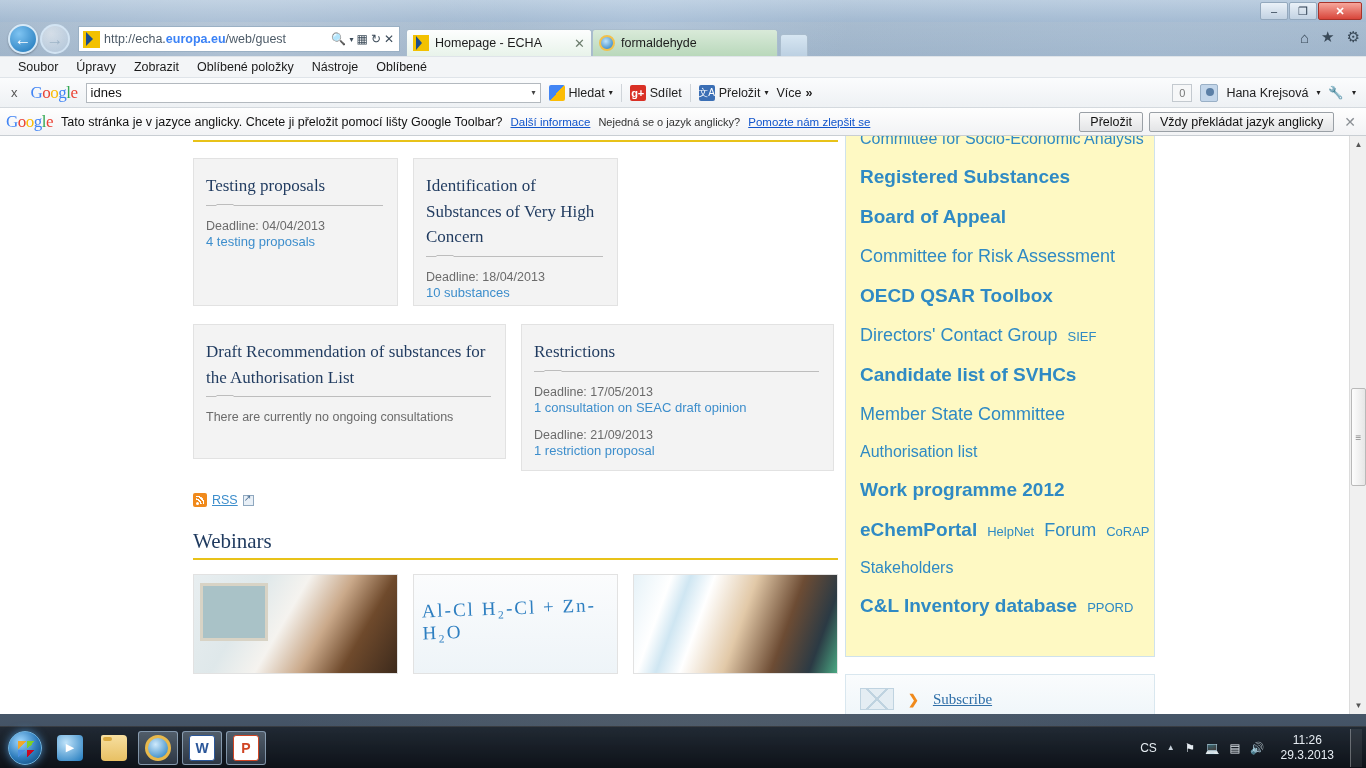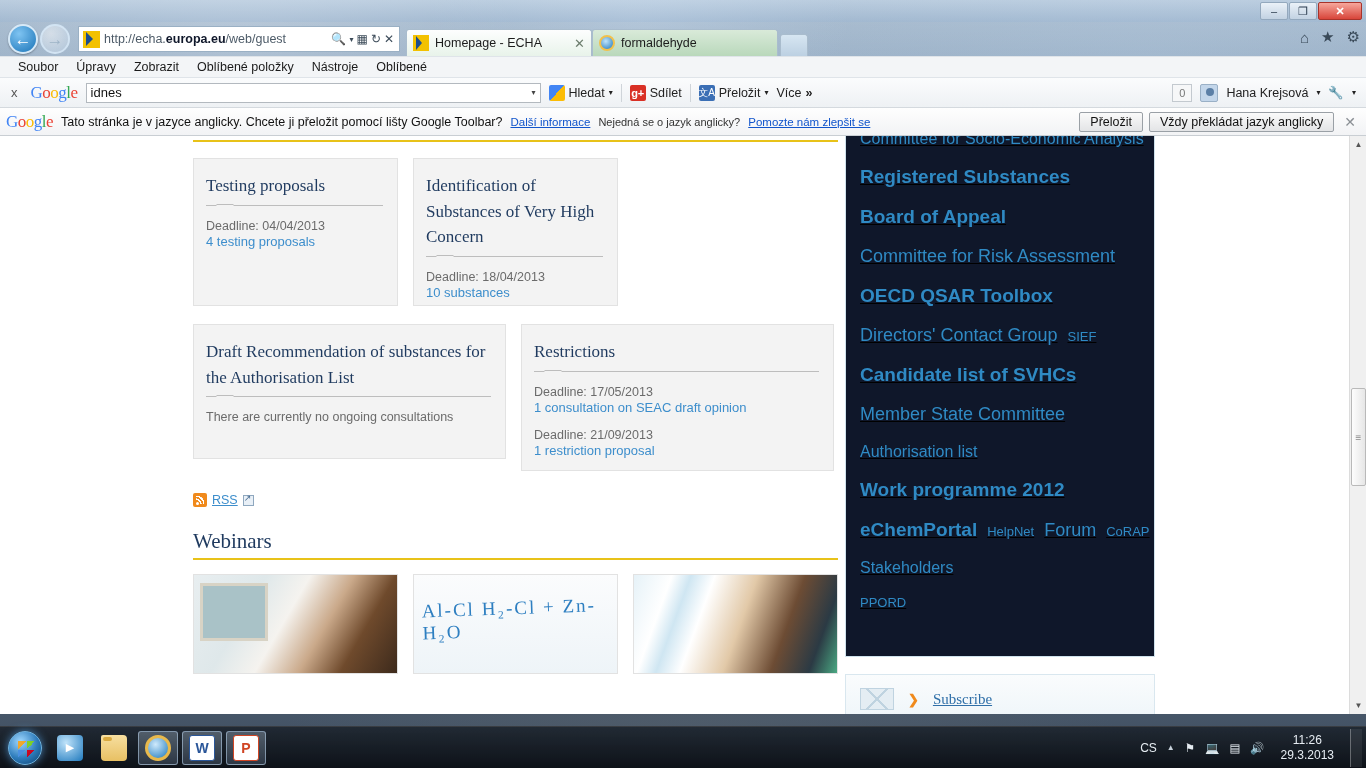--- a/index.html
+++ b/index.html
@@ -98,21 +98,21 @@
     content: ""; position: absolute; left: 3px; top: 1px;
     border-left: 7px solid #1d4e8f;
     border-top: 7px solid transparent;
     border-bottom: 7px solid transparent;
   }
   #addr-text {
     flex: 1 1 auto; font-size: 12.5px; color: #4d5b68;
     white-space: nowrap; overflow: hidden;
     font-family: "Liberation Sans", sans-serif;
   }
-  #addr-text b { color: #0f172a; font-weight: 600; }
+  #addr-text b { color: #3b82f6; font-weight: 600; }
   .addr-icons { display: flex; align-items: center; gap: 3px; padding-right: 3px; color: #3c4b59; font-size: 12px; }
   .addr-icons span { cursor: default; }
 
   
   #tabs { display: flex; align-items: flex-end; height: 34px; margin-left: 6px; }
   .tab {
     height: 27px; width: 186px;
     display: flex; align-items: center; gap: 6px;
     padding: 0 6px;
     border: 1px solid #a9bccd;
@@ -346,27 +346,26 @@
     position: absolute; left: 8px; top: 22px;
     font-family: "Liberation Serif", serif;
     font-size: 19px; color: #2e7fc1; letter-spacing: 2px;
     transform: rotate(-2deg);
   }
   .wt3 { background: linear-gradient(110deg, #e6f2f8 0%, #ffffff 16%, #cfe6f2 24%, #ffffff 34%, #e2c9a8 52%, #6d4c34 72%, #2b3a44 88%, #4aa882 100%); }
 
   
   #tagcloud {
     position: absolute; left: 845px; top: 0; width: 310px;
-    background: #0f172a;
+    background: #fef9c3;
     border: 1px solid #cfe2ec;
     border-top: none;
     padding: 0 14px 22px 14px;
     height: 521px;
     overflow: hidden;
-    text-decoration: underline;
   }
   .tag { color: #2f8ac4; text-decoration: none; display: block; white-space: nowrap; }
   .tag-line { display: flex; align-items: baseline; gap: 10px; white-space: nowrap; }
   .t-xl { font-size: 19px; font-weight: bold; }
   .t-l  { font-size: 18px; font-weight: normal; }
   .t-m  { font-size: 16px; font-weight: normal; }
   .t-s  { font-size: 13px; font-weight: normal; }
   .tag-row { margin-top: 18px; }
   .tag-row.first { margin-top: 0; }
 
@@ -649,20 +648,21 @@
         <div class="tag-row tag-line">
           <a class="tag t-xl" href="#">eChemPortal</a>
           <a class="tag t-s" href="#">HelpNet</a>
           <a class="tag t-l" href="#">Forum</a>
           <a class="tag t-s" href="#">CoRAP</a>
         </div>
         <div class="tag-row">
           <a class="tag t-m" href="#">Stakeholders</a>
         </div>
         <div class="tag-row tag-line">
+          <a class="tag t-xl" href="#">C&amp;L Inventory database</a>
           <a class="tag t-s" href="#">PPORD</a>
         </div>
       </div>
 
       <div id="subscribe-box">
         <span id="envelope-icon"></span>
         <span id="subscribe-chevron">❯</span>
         <a id="subscribe-label" href="#">Subscribe</a>
       </div>
     </div>

